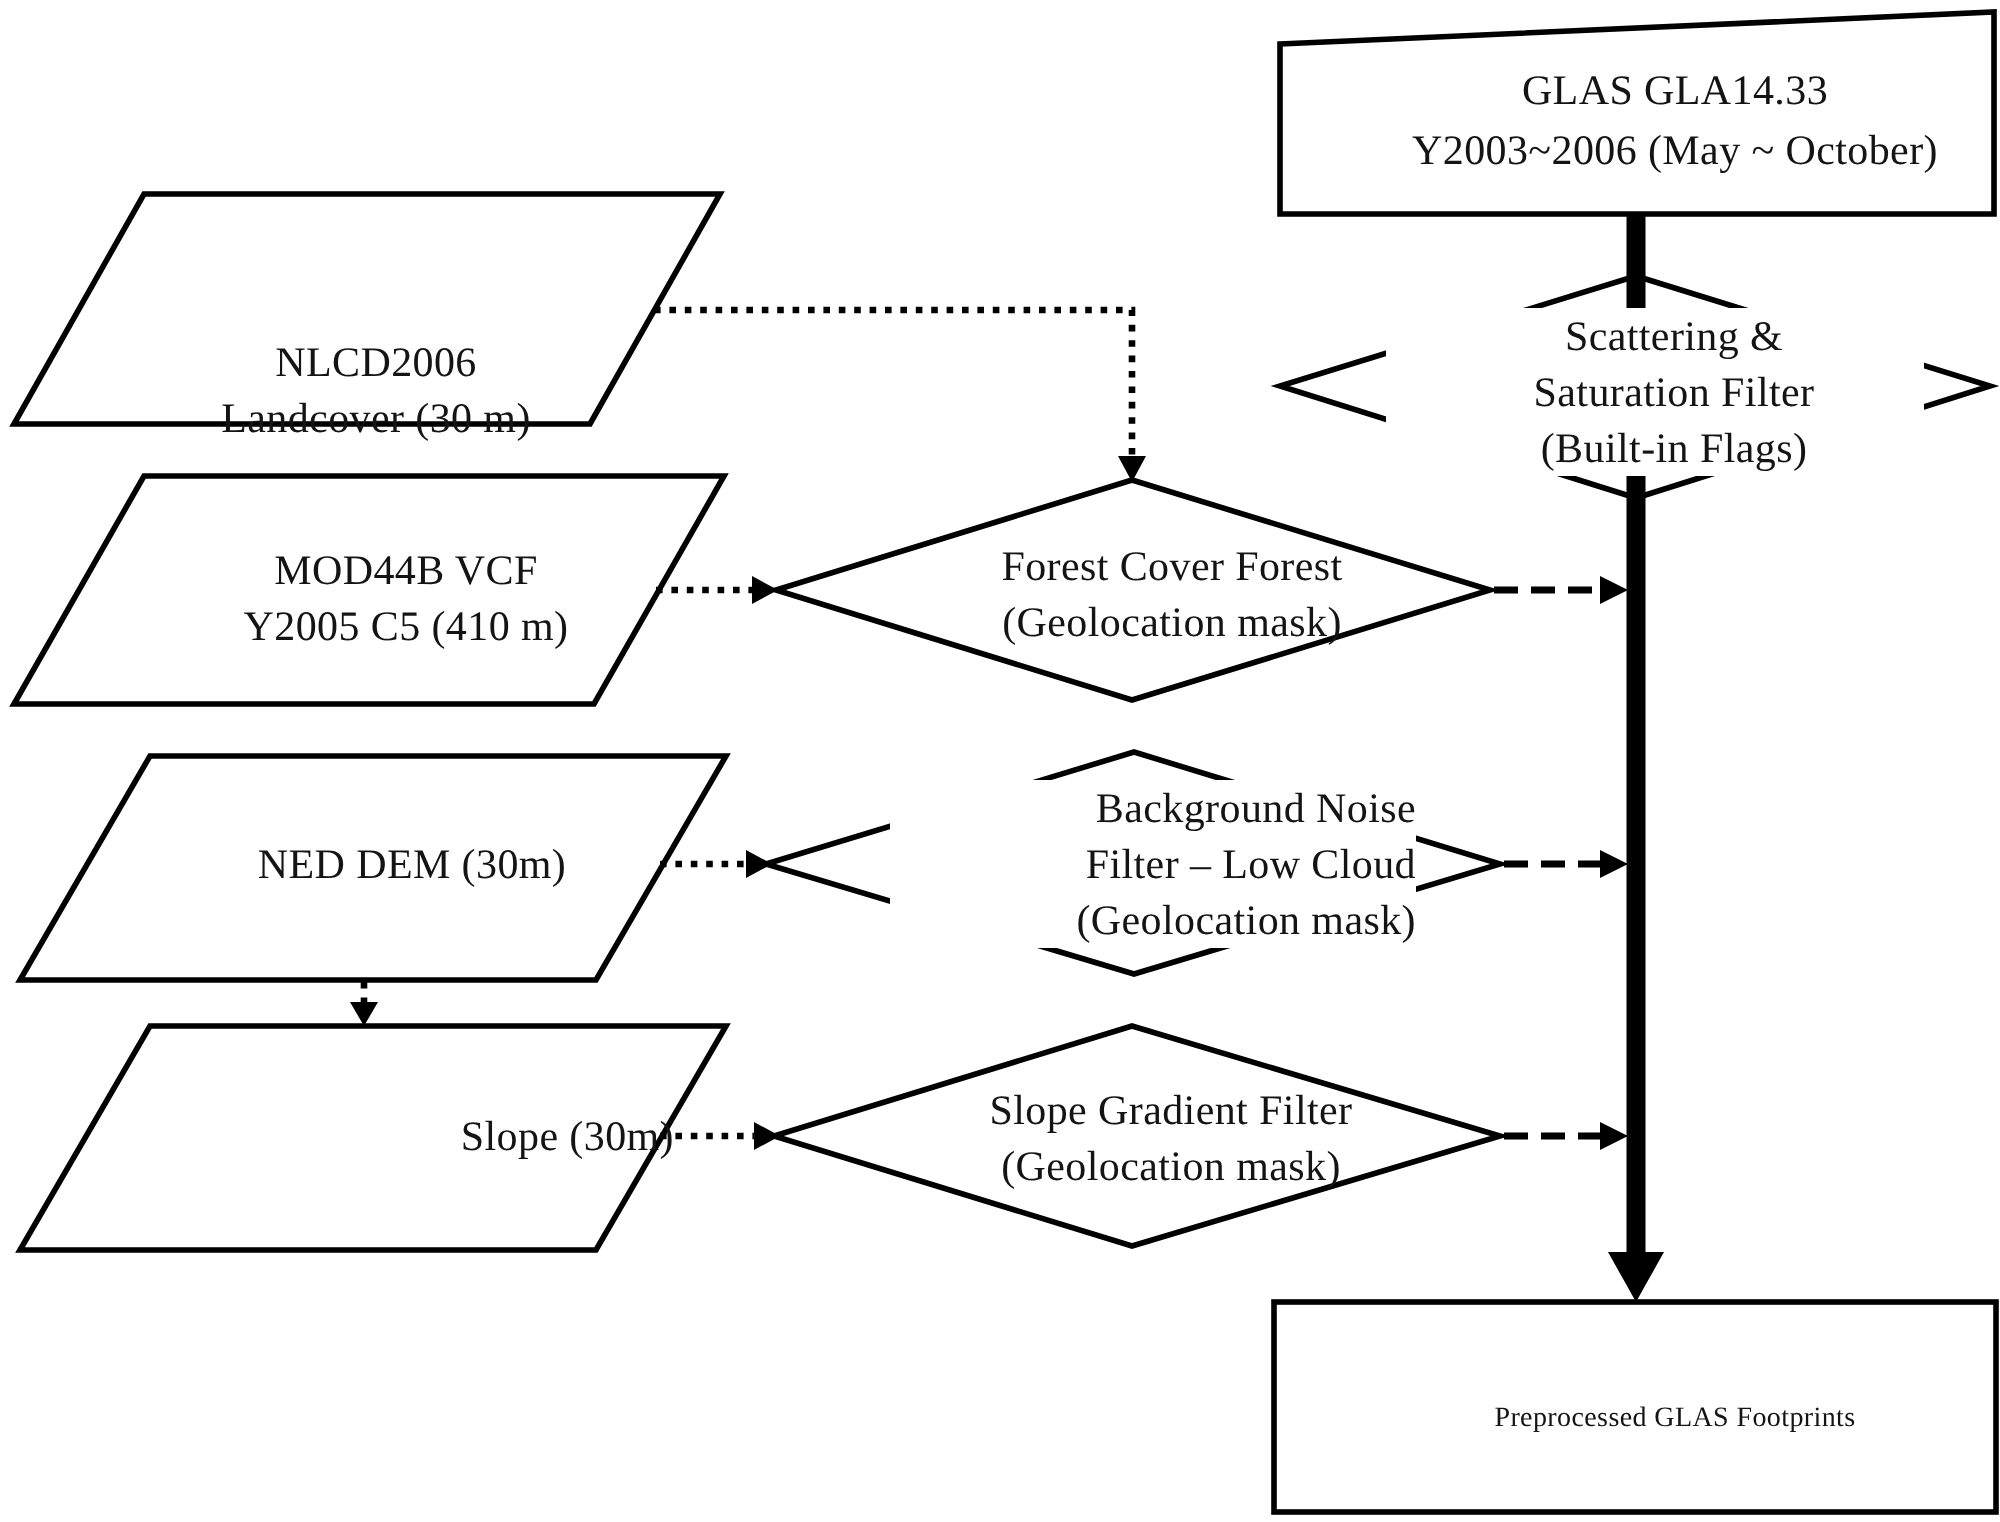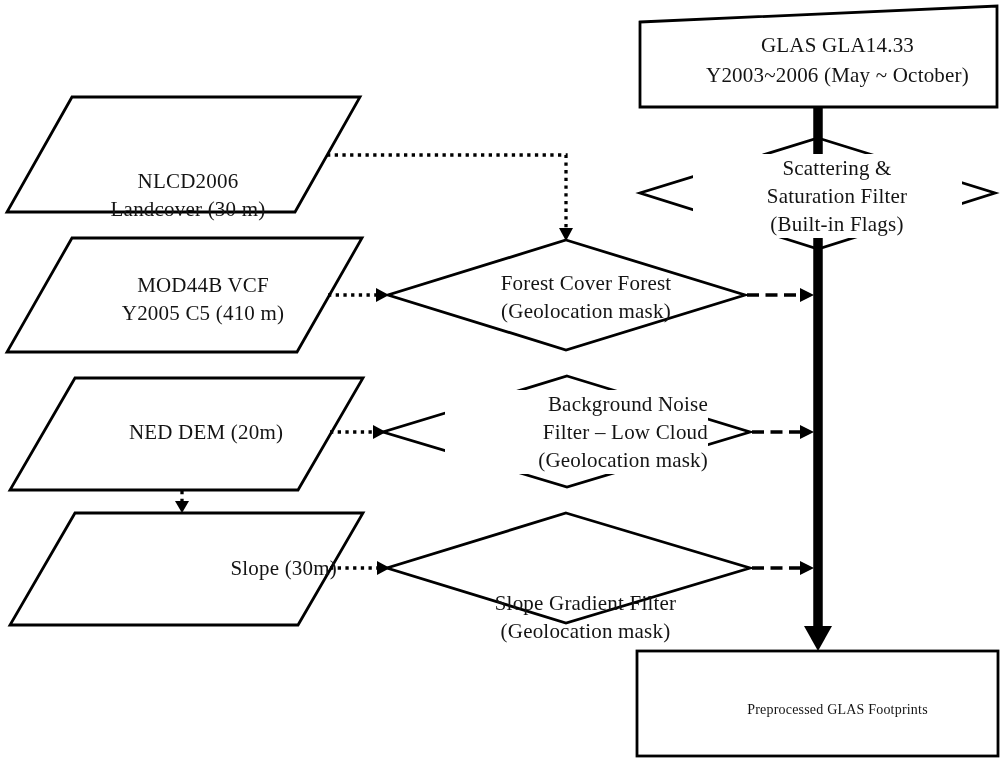--- a/index.html
+++ b/index.html
@@ -32,21 +32,21 @@
   }
   .lbl.halo { background: #ffffff; }
   #lbl-glas { left: 640px; top: 30px; width: 357px; line-height: 30px; }
   #lbl-scattering { left: 693px; top: 154px; width: 250px; }
   #lbl-nlcd { left: 38px;  top: 131px; width: 262px; margin-top: 36px; }
   #lbl-mod44b { left: 53px;  top: 271px; width: 262px; }
   #lbl-ned { left: 56px;  top: 418px; width: 262px; }
   #lbl-slope { left: 56px;  top: 554px; width: 262px; text-align: right; }
   #lbl-forest { left: 436px; top: 269px; width: 262px; }
   #lbl-background { left: 445px; top: 390px; width: 244px; text-align: right; }
-  #lbl-slopegrad { left: 428px; top: 541px; width: 277px; margin-top: 48px; }
+  #lbl-slopegrad { left: 428px; top: 541px; width: 277px; }
   #lbl-output { left: 640px; top: 696px; width: 357px; font-size: 14px; }
   .shape { fill: #ffffff; stroke: #000000; stroke-width: 2.8; }
   .conn-dot { fill: none; stroke: #000000; stroke-width: 3.3; stroke-dasharray: 3.3 4.4; }
   .conn-dash { fill: none; stroke: #000000; stroke-width: 3.5; stroke-dasharray: 12 6.5; }
   .head { fill: #000000; stroke: none; }
   .mainline { stroke: #000000; stroke-width: 9.5; }
 </style>
 </head>
 <body>
 
@@ -101,21 +101,21 @@
   <div class="lbl halo" id="lbl-scattering">Scattering &amp;
 Saturation Filter
 (Built-in Flags)</div>
 
   <div class="lbl" id="lbl-nlcd">NLCD2006
 Landcover (30 m)</div>
 
   <div class="lbl" id="lbl-mod44b">MOD44B VCF
 Y2005 C5 (410 m)</div>
 
-  <div class="lbl" id="lbl-ned">NED DEM (20m)</div>
+  <div class="lbl" id="lbl-ned">NED DEM (30m)</div>
 
   <div class="lbl" id="lbl-slope">Slope (30m)</div>
 
   <div class="lbl" id="lbl-forest">Forest Cover Forest
 (Geolocation mask)</div>
 
   <div class="lbl halo" id="lbl-background">Background Noise
 Filter – Low Cloud
 (Geolocation mask)</div>
 

